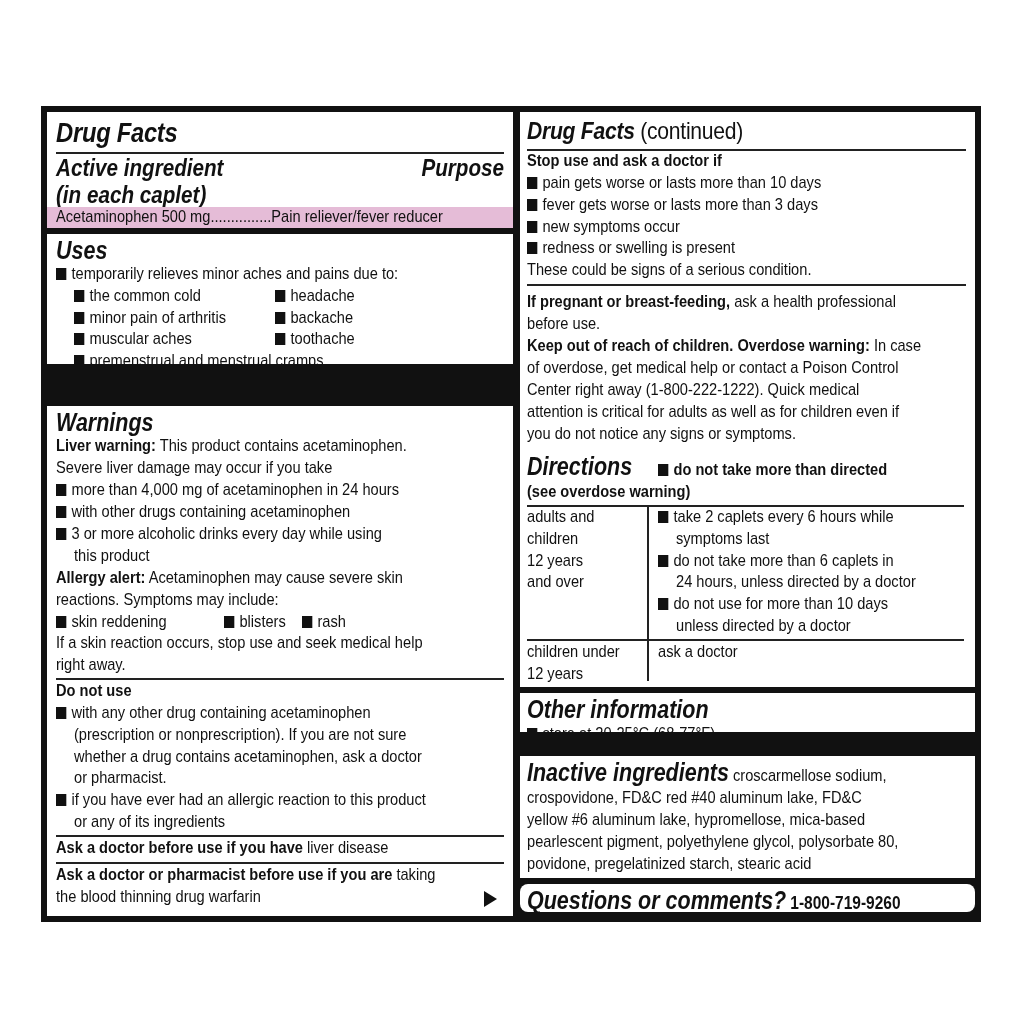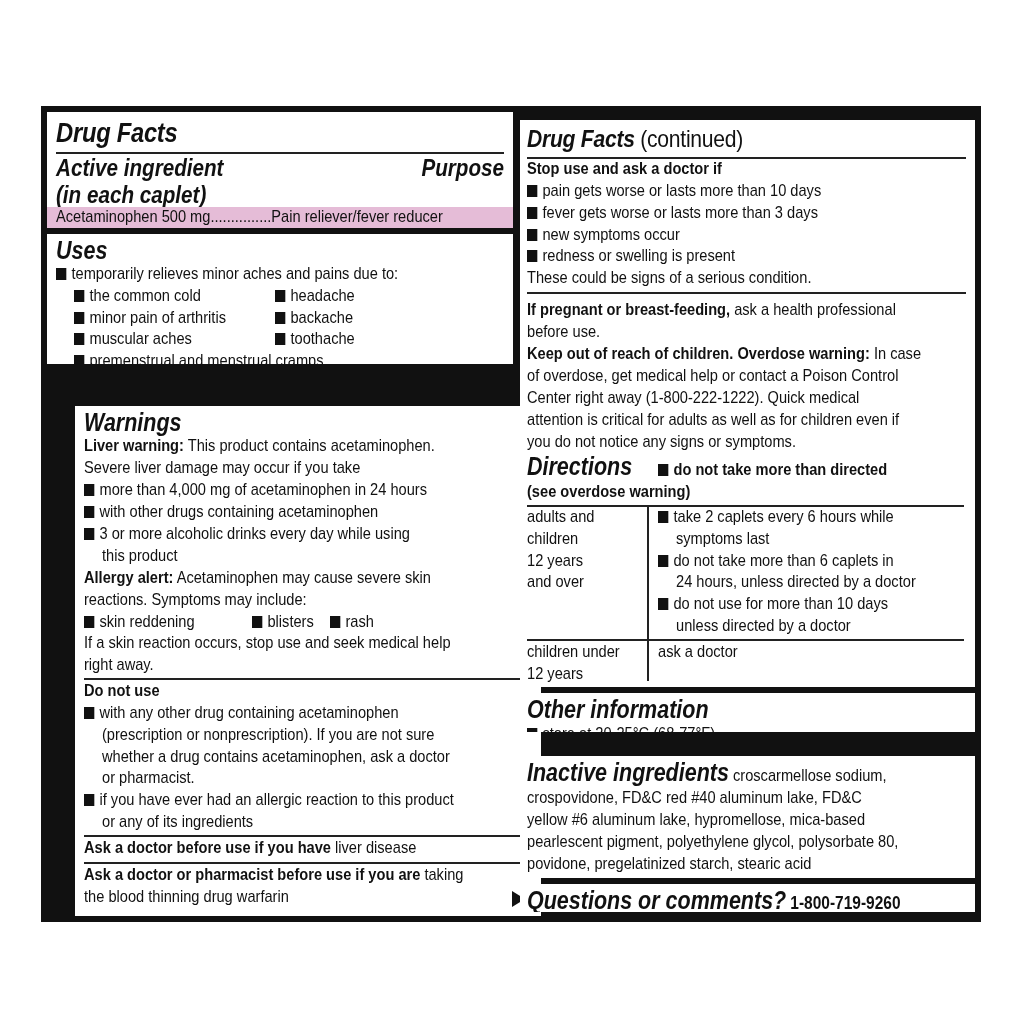--- a/index.html
+++ b/index.html
@@ -59,21 +59,21 @@
         <div class="line" style="top:51px; left:219px;"><span class="bullet"></span><span>headache</span></div>
         <div class="line" style="top:73px; left:18px;"><span class="bullet"></span><span>minor pain of arthritis</span></div>
         <div class="line" style="top:73px; left:219px;"><span class="bullet"></span><span>backache</span></div>
         <div class="line" style="top:94px; left:18px;"><span class="bullet"></span><span>muscular aches</span></div>
         <div class="line" style="top:94px; left:219px;"><span class="bullet"></span><span>toothache</span></div>
         <div class="line" style="top:116px; left:18px;"><span class="bullet"></span><span>premenstrual and menstrual cramps</span></div>
         <div class="line" style="top:138px;"><span class="bullet"></span><span>temporarily reduces fever</span></div>
       </div>
     </div>
 
-    <div class="sec" style="top:294px; height:510px;margin-left:28px;">
+    <div class="sec" style="top:294px; height:510px;">
       <div class="inner">
         <div class="h-mid" style="top:2px;">Warnings</div>
         <div class="line" style="top:29px;"><span class="b">Liver warning:</span><span> This product contains acetaminophen.</span></div>
         <div class="line" style="top:51px;">Severe liver damage may occur if you take</div>
         <div class="line" style="top:73px;"><span class="bullet"></span><span>more than 4,000 mg of acetaminophen in 24 hours</span></div>
         <div class="line" style="top:95px;"><span class="bullet"></span><span>with other drugs containing acetaminophen</span></div>
         <div class="line" style="top:117px;"><span class="bullet"></span><span>3 or more alcoholic drinks every day while using</span></div>
         <div class="line" style="top:139px; left:18px;">this product</div>
         <div class="line" style="top:161px;"><span class="b">Allergy alert:</span><span> Acetaminophen may cause severe skin</span></div>
         <div class="line" style="top:183px;">reactions. Symptoms may include:</div>
@@ -95,21 +95,21 @@
         <div class="rule" style="top:456px;"></div>
         <div class="line" style="top:458px;"><span class="b">Ask a doctor or pharmacist before use if you are</span><span> taking</span></div>
         <div class="line" style="top:480px;">the blood thinning drug warfarin</div>
         <div class="tri" style="top:485px; left:428px;"></div>
       </div>
     </div>
   </div>
 
   <div class="col col-right">
 
-    <div class="sec" style="top:0; height:352px;margin-top:8px;">
+    <div class="sec" style="top:0; height:352px;">
       <div class="inner" style="left:7px;">
         <div class="h-big" style="top:5px; font-size:24px; line-height:28px;"><span>Drug Facts</span><span style="font-weight:normal; font-style:normal;"> (continued)</span></div>
         <div class="rule" style="top:37px;"></div>
         <div class="line b" style="top:38px;">Stop use and ask a doctor if</div>
         <div class="line" style="top:60px;"><span class="bullet"></span><span>pain gets worse or lasts more than 10 days</span></div>
         <div class="line" style="top:82px;"><span class="bullet"></span><span>fever gets worse or lasts more than 3 days</span></div>
         <div class="line" style="top:104px;"><span class="bullet"></span><span>new symptoms occur</span></div>
         <div class="line" style="top:125px;"><span class="bullet"></span><span>redness or swelling is present</span></div>
         <div class="line" style="top:147px;">These could be signs of a serious condition.</div>
         <div class="rule" style="top:172px;"></div>
@@ -157,19 +157,19 @@
     <div class="sec" style="top:644px; height:122px;">
       <div class="inner" style="left:7px;">
         <div class="line" style="top:2px; height:28px; line-height:28px;"><span style="font-size:25px; font-weight:bold; font-style:italic;">Inactive ingredients</span><span> croscarmellose sodium,</span></div>
         <div class="line" style="top:31px;">crospovidone, FD&amp;C red #40 aluminum lake, FD&amp;C</div>
         <div class="line" style="top:53px;">yellow #6 aluminum lake, hypromellose, mica-based</div>
         <div class="line" style="top:75px;">pearlescent pigment, polyethylene glycol, polysorbate 80,</div>
         <div class="line" style="top:97px;">povidone, pregelatinized starch, stearic acid</div>
       </div>
     </div>
 
-    <div class="sec" style="top:772px; height:28px;">
+    <div class="sec" style="top:772px; height:28px;border-radius:8px;">
       <div class="inner" style="left:7px;">
         <div class="line" style="top:2px; height:28px; line-height:28px;"><span style="font-size:25px; font-weight:bold; font-style:italic;">Questions or comments?</span> <span class="b" style="font-size:18px;">1-800-719-9260</span></div>
       </div>
     </div>
   </div>
 </div>
 
 </body></html>

